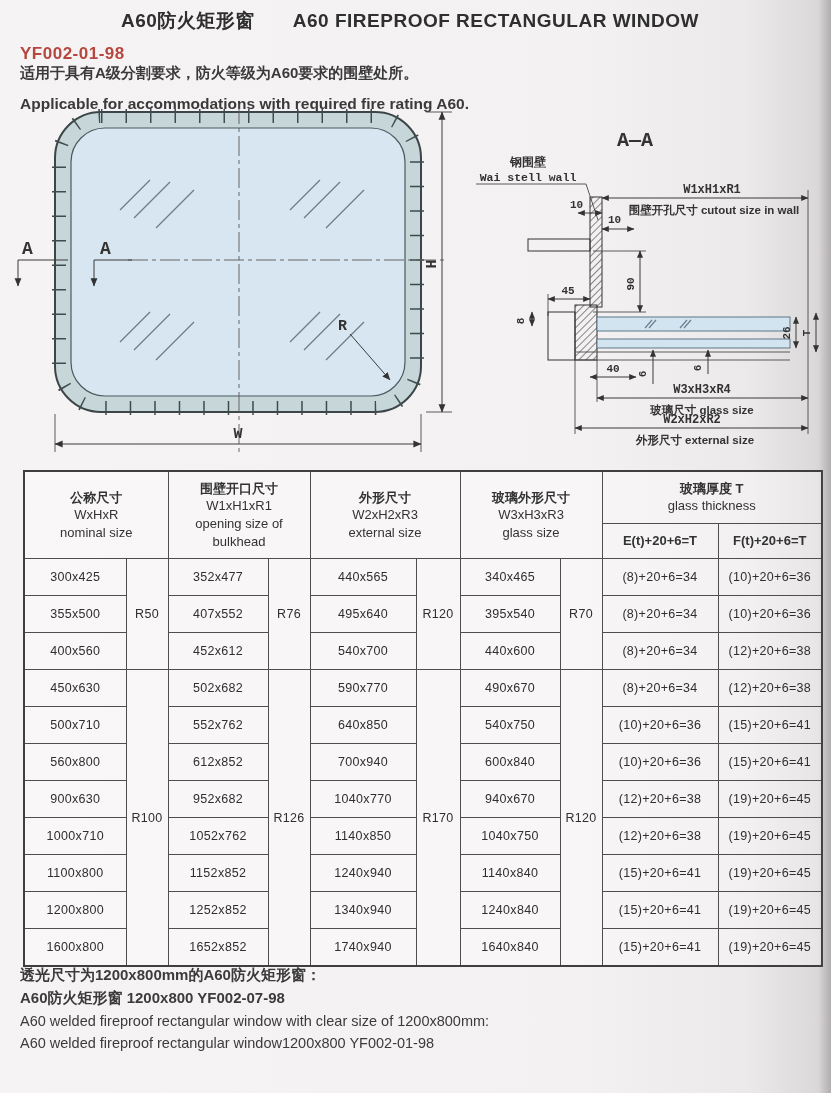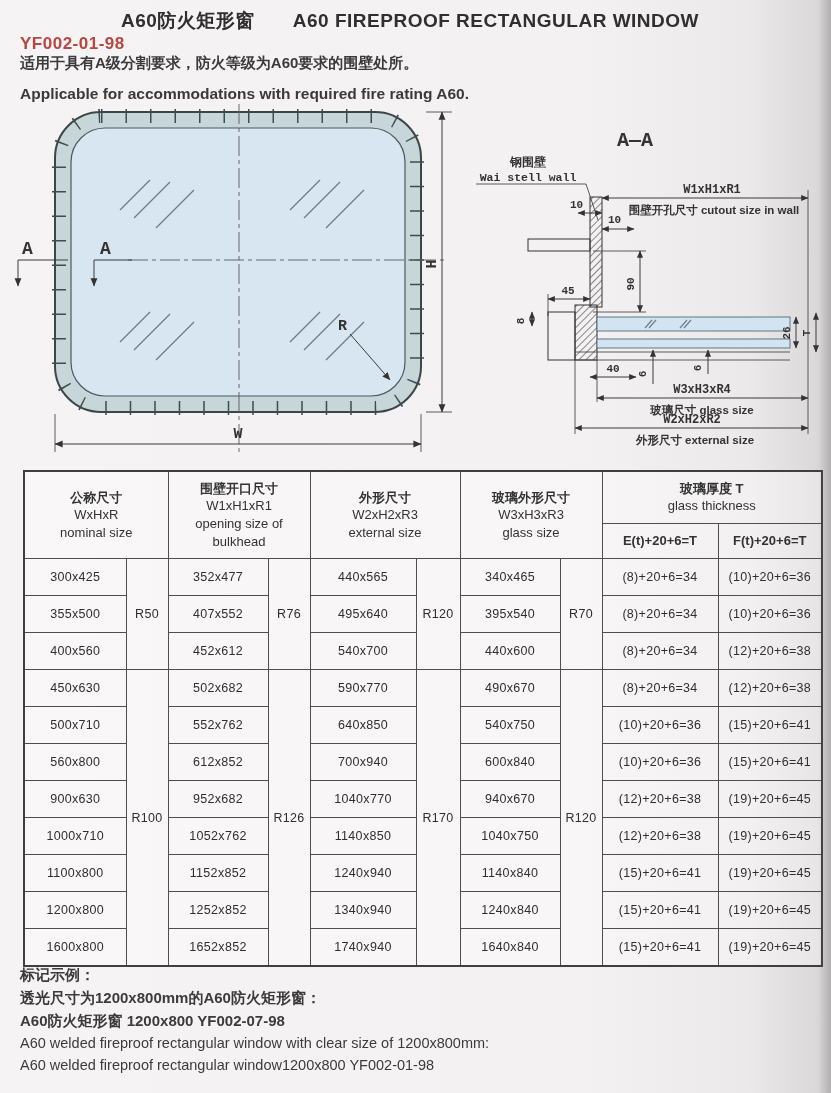--- a/index.html
+++ b/index.html
@@ -9,21 +9,21 @@
     background:linear-gradient(90deg,#f6f3f4 0%,#f4f1f2 70%,#ece9ea 90%,#dcd9da 98%,#cfcccd 100%);
     font-family:"Liberation Sans",sans-serif;
     color:#3c3c3c;
     overflow:hidden;
   }
   .page-edge{position:absolute;right:0;top:0;bottom:0;width:12px;
     background:linear-gradient(90deg,rgba(0,0,0,0),rgba(110,105,106,0.30));}
   
   .hdr{position:absolute;left:20px;top:8px;width:780px;}
   .title-row{display:flex;gap:38px;align-items:baseline;font-weight:bold;font-size:19px;color:#2f2f2f;letter-spacing:0.5px;justify-content:center;}
-  .code{font-size:17px;font-weight:bold;color:#b5473f;letter-spacing:0.5px;}
+  .code{margin-top:10px;font-size:17px;font-weight:bold;color:#b5473f;letter-spacing:0.5px;}
   .desc-zh{margin-top:0;font-size:15px;font-weight:600;color:#3a3a3a;}
   .desc-en{margin-top:12px;font-size:15.5px;font-weight:700;color:#3a3a3a;}
   
   .front-svg{position:absolute;left:8px;top:102px;}
   .sect-svg{position:absolute;left:440px;top:102px;}
   svg text{fill:#333;}
   .cad{font-family:"Liberation Mono",monospace;font-weight:bold;}
   .dimline{stroke:#3a3a3a;stroke-width:1;fill:none;}
   .thin{stroke:#4a4a4a;stroke-width:0.9;fill:none;}
   .cl{stroke:#5a5a5a;stroke-width:0.9;stroke-dasharray:20 4 4 4;fill:none;}
@@ -340,21 +340,20 @@
         <td>1652x852</td>
         <td>1740x940</td>
         <td>1640x840</td>
         <td>(15)+20+6=41</td>
         <td>(19)+20+6=45</td>
       </tr>
     </tbody>
   </table>
 
   <div class="ftr">
-    <div class="zh">标记示例：</div>
     <div class="zh">透光尺寸为1200x800mm的A60防火矩形窗：</div>
     <div class="zh">A60防火矩形窗  1200x800 YF002-07-98</div>
     <div>A60 welded fireproof rectangular window with clear size of 1200x800mm:</div>
     <div>A60 welded fireproof rectangular window1200x800 YF002-01-98</div>
   </div>
 
   <div class="page-edge"></div>
 </div>
 
 </body></html>

